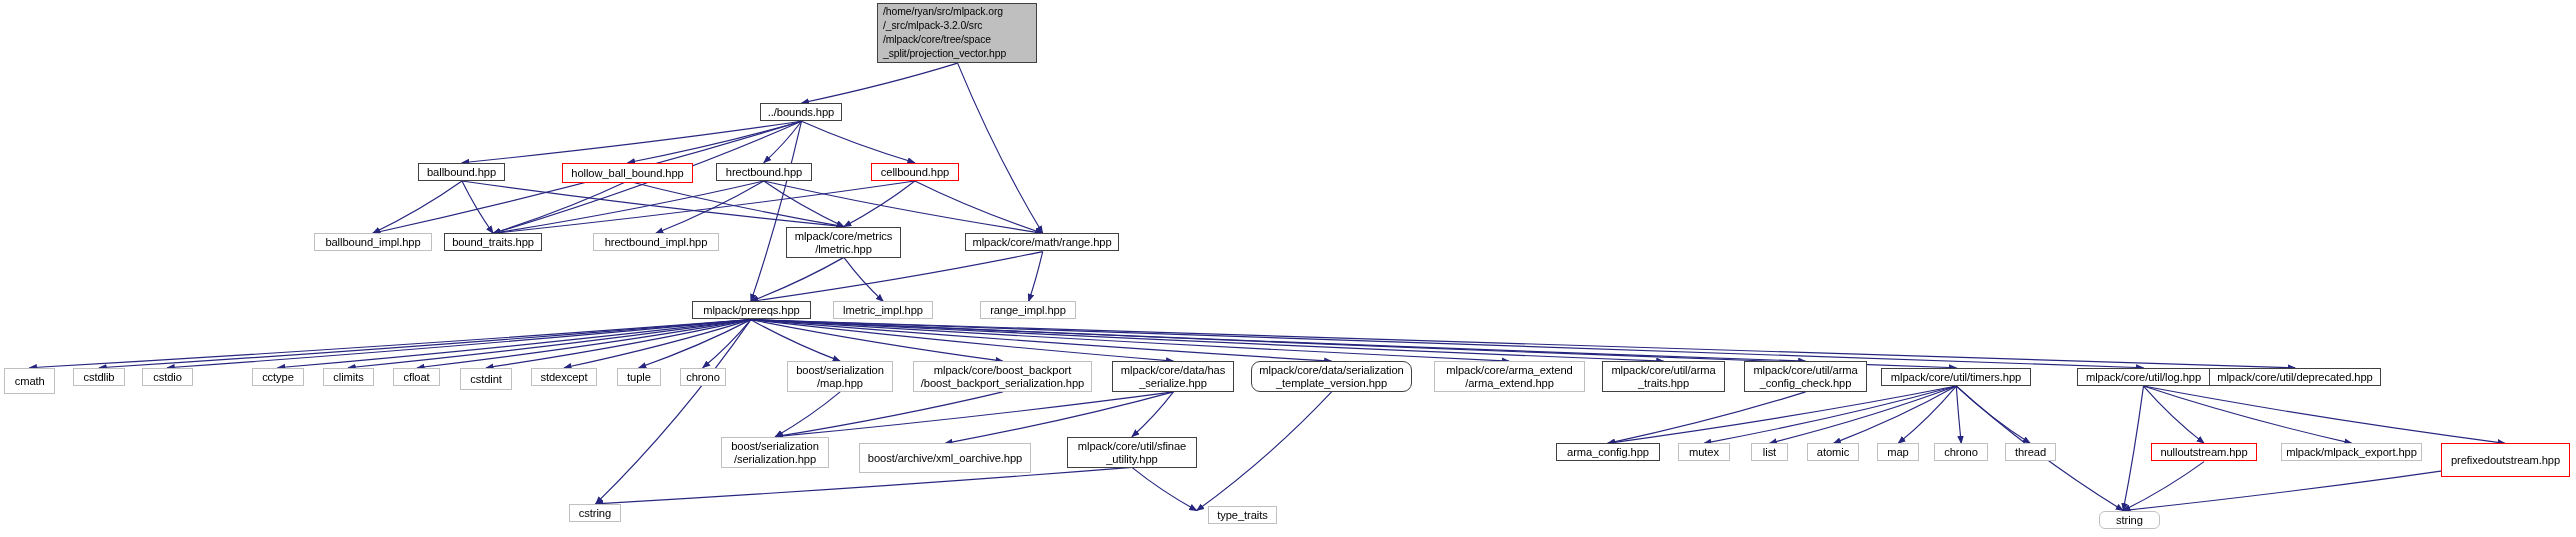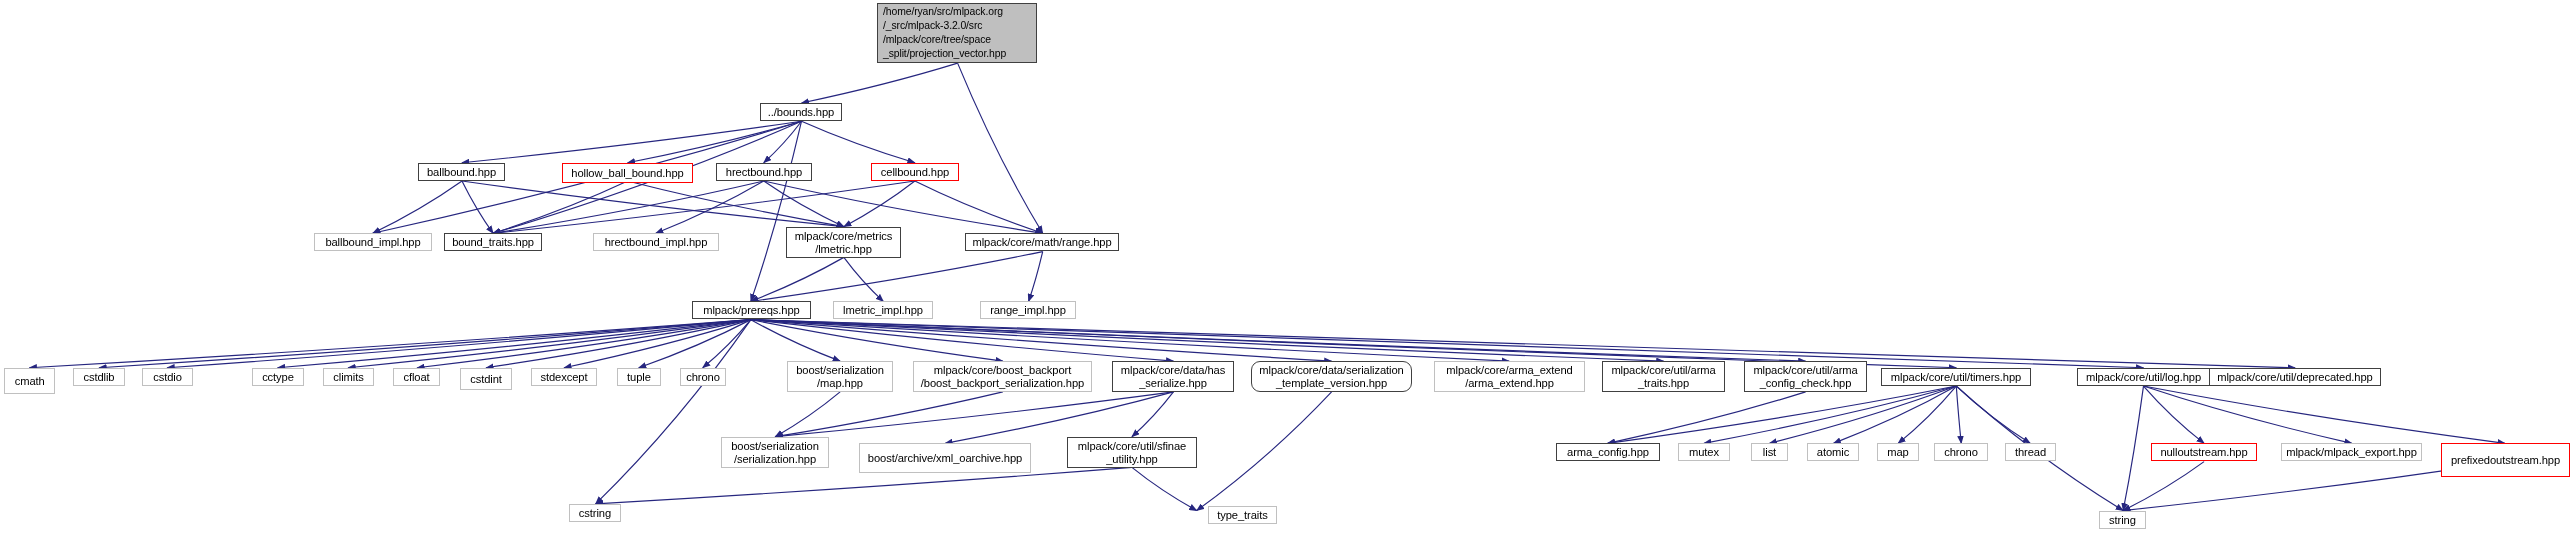--- a/index.html
+++ b/index.html
@@ -190,16 +190,16 @@
       <div class="node plain" style="left: 1751px; top: 443px; width: 37px; height: 18px;">list</div>
       <div class="node plain" style="left: 1807px; top: 443px; width: 52px; height: 18px;">atomic</div>
       <div class="node plain" style="left: 1877px; top: 443px; width: 42px; height: 18px;">map</div>
       <div class="node plain" style="left: 1934px; top: 443px; width: 54px; height: 18px;">chrono</div>
       <div class="node plain" style="left: 2005px; top: 443px; width: 51px; height: 18px;">thread</div>
       <div class="node red" style="left: 2151px; top: 443px; width: 106px; height: 18px;">nulloutstream.hpp</div>
       <div class="node plain" style="left: 2281px; top: 443px; width: 141px; height: 18px;">mlpack/mlpack_export.hpp</div>
       <div class="node red" style="left: 2441px; top: 443px; width: 129px; height: 34px;">prefixedoutstream.hpp</div>
       <div class="node plain" style="left: 569px; top: 504px; width: 52px; height: 18px;">cstring</div>
       <div class="node plain" style="left: 1162px; top: 506px; width: 69px; height: 18px; margin-left: 46px;">type_traits</div>
-      <div class="node plain" style="left: 2099px; top: 511px; width: 47px; height: 18px;">string</div>
+      <div class="node plain" style="left: 2099px; top: 511px; width: 61px; height: 18px; border-radius: 6px;">string</div>
     </div>
 </div>
 
 
 </body></html>

